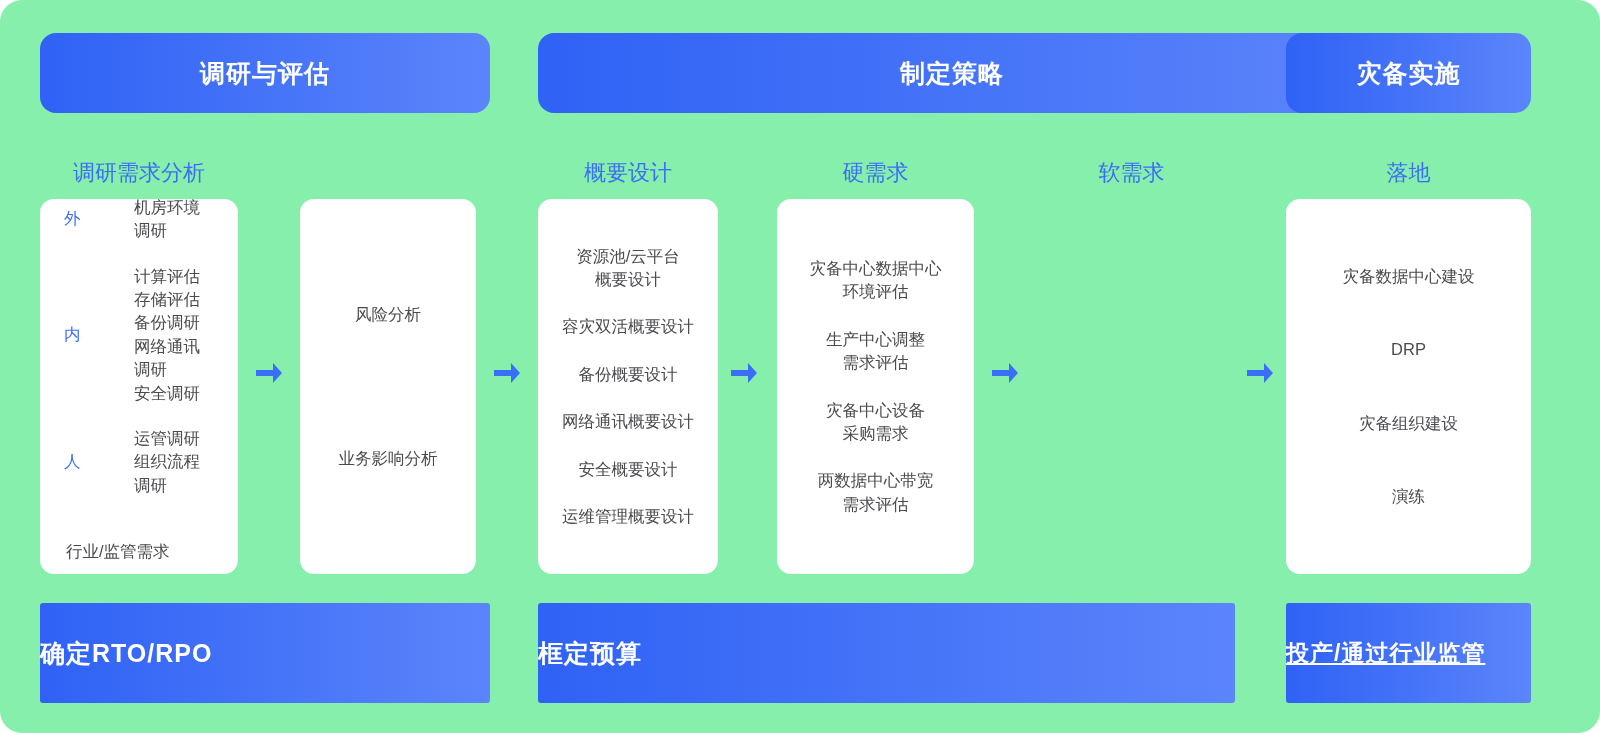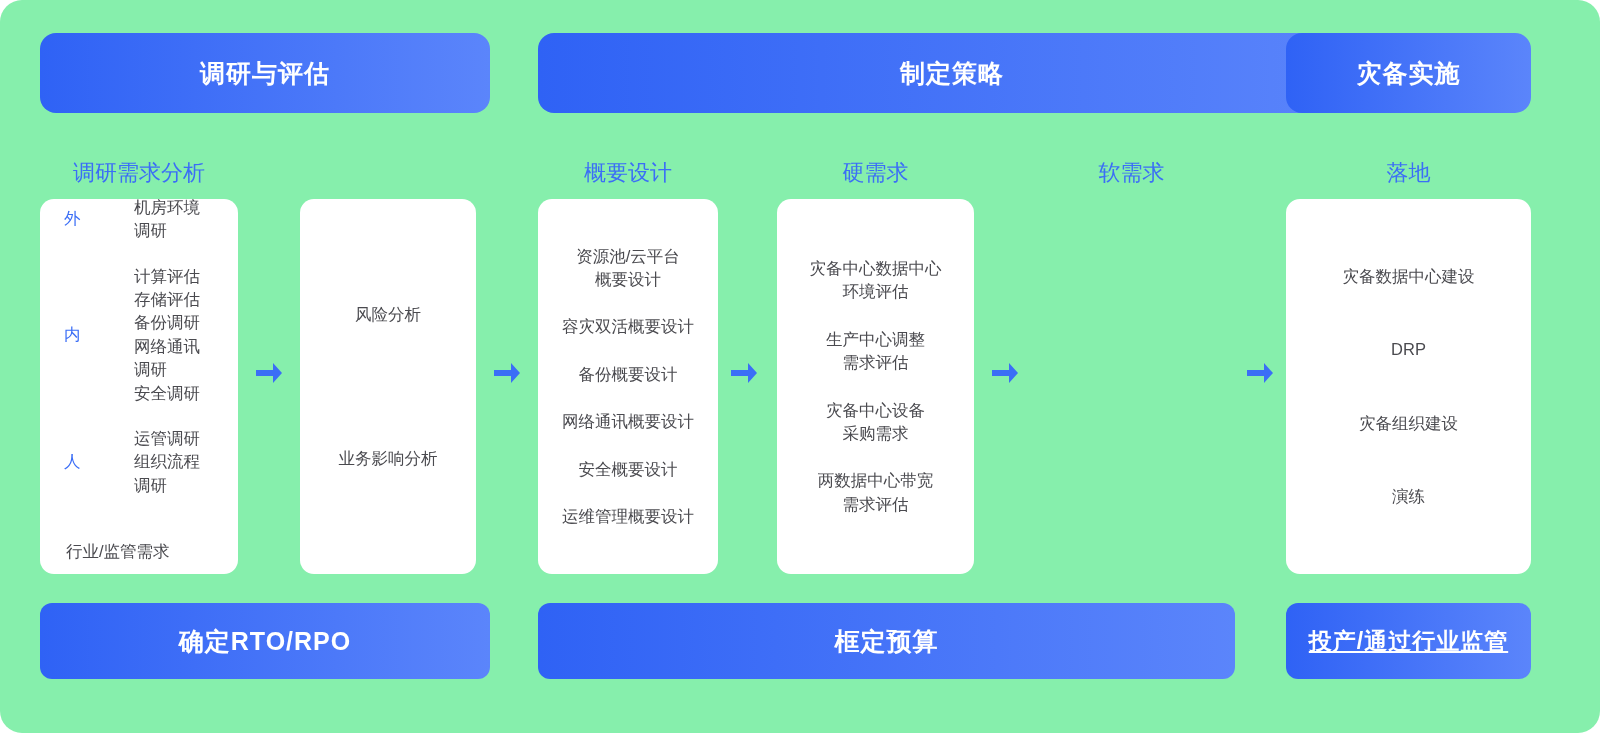--- a/index.html
+++ b/index.html
@@ -168,25 +168,24 @@
   .outcome-row {
     position: absolute;
     top: 603px;
     left: 0;
     width: 1600px;
     height: 80px;
   }
   .outcome-banner {
     position: absolute;
     top: 0;
-    height: 76px;
-    border-radius: 12px;
-    display: flex;
-    align-items: center;
-    justify-content: center;
+    height: 100px;
+    border-radius: 3px;
+    display: flex;
+    align-items: center;
     background: linear-gradient(90deg, #2f62f5 0%, #5b85fb 100%);
     color: #ffffff;
     font-size: 25px;
     font-weight: bold;
     letter-spacing: 1px;
   }
   .outcome-banner.o1 { left: 40px;   width: 450px; }
   .outcome-banner.o2 { left: 538px;  width: 697px; }
   .outcome-banner.o3 { left: 1286px; width: 245px; font-size: 23px; text-decoration: underline; }
 </style>

